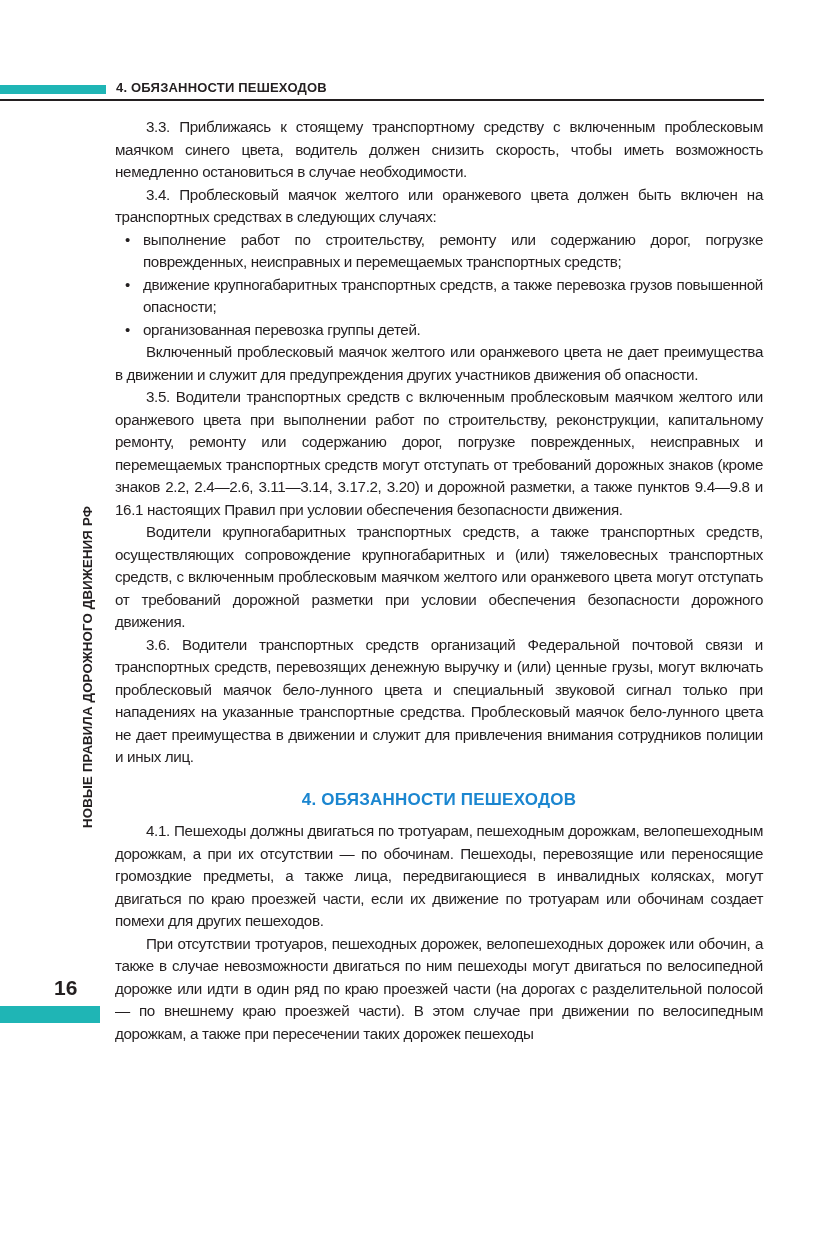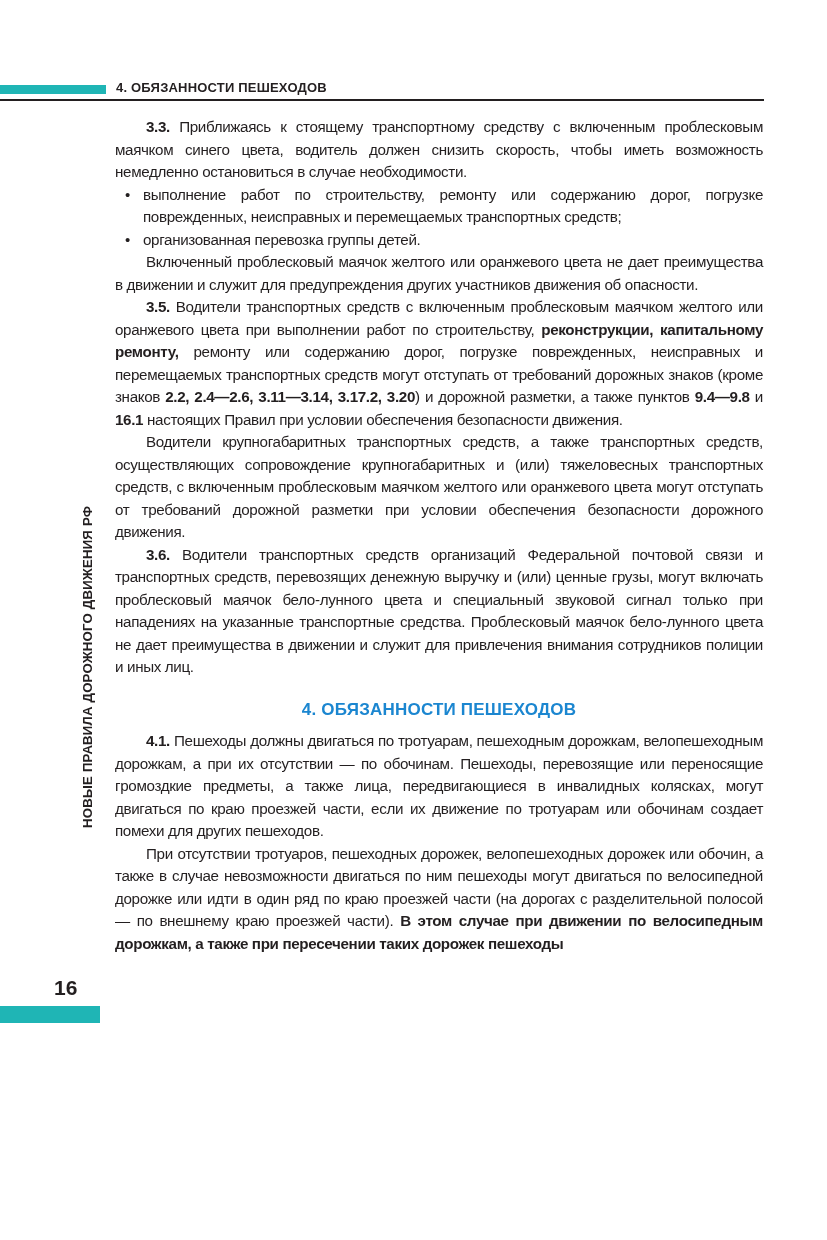--- a/index.html
+++ b/index.html
@@ -12,40 +12,42 @@
   .side-title { position: absolute; left: 80px; top: 828px; transform-origin: 0 0; transform: rotate(-90deg);
                 font-size: 13.2px; font-weight: bold; white-space: nowrap; color: #231f20; letter-spacing: 0.2px; }
   .page-num { position: absolute; left: 54px; top: 976px; font-size: 21px; font-weight: bold; color: #231f20; }
   .page-bar { position: absolute; left: 0; top: 1006px; width: 100px; height: 17px; background: #1fb5b5; }
   .content { position: absolute; left: 115px; top: 116px; width: 648px; font-size: 15.2px; line-height: 22.5px;
              font-family: "Liberation Sans Narrow", "Liberation Sans", sans-serif; }
   .content p { margin: 0; text-align: justify; text-indent: 31px; letter-spacing: -0.35px; }
   .content ul { margin: 0; padding: 0 0 0 18px; list-style: none; }
   .content li { position: relative; padding-left: 10px; text-align: justify; letter-spacing: -0.35px; }
   .content li::before { content: "\2022"; position: absolute; left: -8px; top: 0; font-size: 15px; }
-  .b { font-weight: bold; }
+  .b { font-weight: normal; }
   .section-heading { text-align: center; color: #1b86d0; font-weight: bold; font-size: 17px;
                      margin: 20px 0 9px 0; letter-spacing: 0.2px; }
 </style>
 </head>
 <body>
 
 <div class="header-bar"></div>
 <div class="header-title">4. ОБЯЗАННОСТИ ПЕШЕХОДОВ</div>
 <div class="header-rule"></div>
 
 <div class="side-title">НОВЫЕ ПРАВИЛА ДОРОЖНОГО ДВИЖЕНИЯ РФ</div>
 <div class="page-num">16</div>
 <div class="page-bar"></div>
 
 <div class="content">
   <p><span class="b">3.3.</span><span> Приближаясь к стоящему транспортному средству с включенным проблесковым маячком синего цвета, водитель должен снизить скорость, чтобы иметь возможность немедленно остановиться в случае необходимости.</span></p>
 
+  <p><span class="b">3.4.</span><span> Проблесковый маячок желтого или оранжевого цвета должен быть включен на транспортных средствах в следующих случаях:</span></p>
   <ul>
     <li><span>выполнение работ по строительству, ремонту или содержанию дорог, погрузке поврежденных, неисправных и перемещаемых транспортных средств;</span></li>
+    <li><span>движение крупногабаритных транспортных средств, а также перевозка </span><span class="b">грузов повышенной опасности;</span></li>
     <li><span>организованная перевозка группы детей.</span></li>
   </ul>
   <p>Включенный проблесковый маячок желтого или оранжевого цвета не дает преимущества в движении и служит для предупреждения других участников движения об опасности.</p>
 
   <p><span class="b">3.5.</span><span> Водители транспортных средств с включенным проблесковым маячком желтого или оранжевого цвета при выполнении работ по строительству, </span><span class="b">реконструкции, капитальному ремонту,</span><span> ремонту или содержанию дорог, погрузке поврежденных, неисправных и перемещаемых транспортных средств могут отступать от требований дорожных знаков (кроме знаков </span><span class="b">2.2, 2.4—2.6, 3.11—3.14, 3.17.2, 3.20</span><span>) и дорожной разметки, а также пунктов </span><span class="b">9.4—9.8</span><span> и </span><span class="b">16.1</span><span> настоящих Правил при условии обеспечения безопасности движения.</span></p>
   <p>Водители крупногабаритных транспортных средств, а также транспортных средств, осуществляющих сопровождение крупногабаритных и (или) тяжеловесных транспортных средств, с включенным проблесковым маячком желтого или оранжевого цвета могут отступать от требований дорожной разметки при условии обеспечения безопасности дорожного движения.</p>
 
   <p><span class="b">3.6.</span><span> Водители транспортных средств организаций Федеральной почтовой связи и транспортных средств, перевозящих денежную выручку и (или) ценные грузы, могут включать проблесковый маячок бело-лунного цвета и специальный звуковой сигнал только при нападениях на указанные транспортные средства. Проблесковый маячок бело-лунного цвета не дает преимущества в движении и служит для привлечения внимания сотрудников полиции и иных лиц.</span></p>
 
   <div class="section-heading">4. ОБЯЗАННОСТИ ПЕШЕХОДОВ</div>

